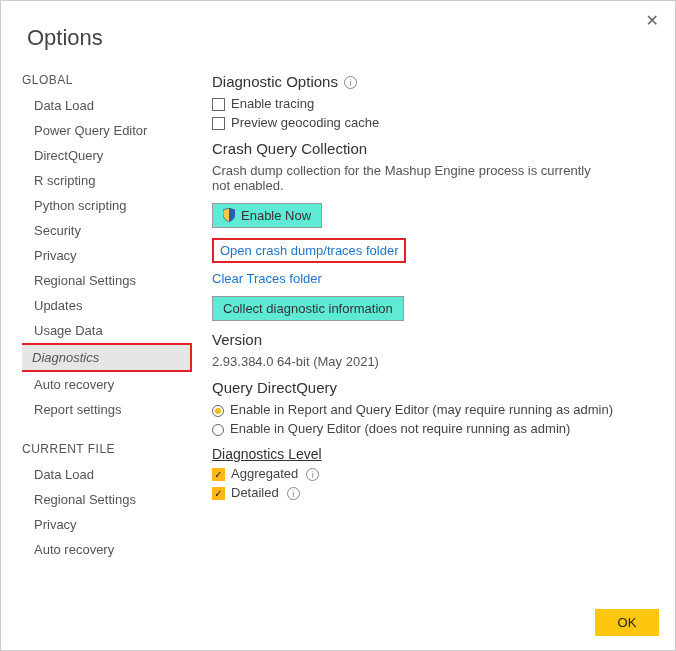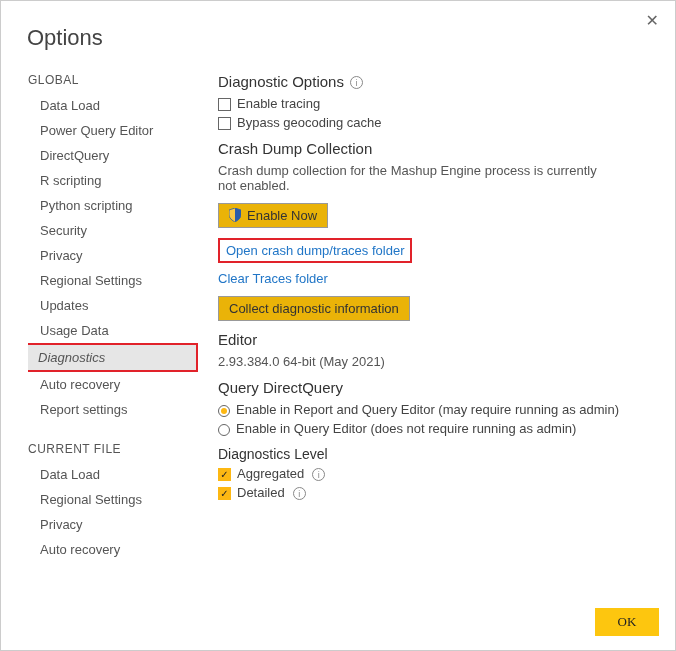--- a/index.html
+++ b/index.html
@@ -34,21 +34,21 @@
   }
   .title {
     font-size: 22px;
     font-weight: 300;
     color: #444;
     padding: 24px 26px 8px 26px;
   }
   .body {
     display: flex;
     flex: 1;
-    padding: 0 0 0 27px;
+    padding: 0 0 0 21px;
     overflow: hidden;
   }
   .sidebar {
     width: 170px;
     position: relative;
     padding-top: 6px;
     overflow-y: auto;
     scrollbar-width: thin;
   }
   .sidebar::-webkit-scrollbar { width: 16px; }
@@ -142,21 +142,21 @@
   .desc {
     font-size: 13px;
     color: #555;
     margin: 4px 0 10px 0;
     max-width: 390px;
   }
   .btn {
     display: inline-flex;
     gap: 6px;
     border: 1px solid #999;
-    background: #eab308;
+    background: #5eead4;
     padding: 4px 10px;
     font-size: 13px;
     color: #333;
     cursor: pointer;
   }
   .shield {
     width: 12px; height: 14px;
     display: inline-block;
   }
   .link {
@@ -168,27 +168,27 @@
   }
   .link.highlighted {
     border: 2px solid #e1222a;
     padding: 3px 6px;
     margin-top: 10px;
   }
   .sub-title {
     font-size: 14px;
     color: #333;
     margin: 10px 0 4px 0;
+    text-decoration: underline;
   }
   .footer {
     display: flex;
     justify-content: flex-end;
     gap: 24px;
     padding: 10px 16px 14px 0;
-    font-family: Liberation Serif, serif;
   }
   .footer .fbtn {
     min-width: 64px;
     text-align: center;
     padding: 5px 14px;
     font-size: 13px;
     cursor: pointer;
     border: 1px solid #999;
     background: #fff;
   }
@@ -233,43 +233,43 @@
       <h3 class="section">
         <span>Diagnostic Options</span>
         <span class="info-icon">i</span>
       </h3>
       <div class="row">
         <span class="checkbox"></span>
         <span>Enable tracing</span>
       </div>
       <div class="row">
         <span class="checkbox"></span>
-        <span>Bypass geocoding cache</span>
-      </div>
-
-      <h3 class="section">Crash Dump Collection</h3>
+        <span>Preview geocoding cache</span>
+      </div>
+
+      <h3 class="section">Crash Query Collection</h3>
       <div class="desc">Crash dump collection for the Mashup Engine process is currently not enabled.</div>
       <div class="btn">
         <svg class="shield" viewBox="0 0 12 14">
           <path d="M6 0 L12 2 V7 C12 11 6 14 6 14 C6 14 0 11 0 7 V2 Z" fill="#f9c846" stroke="#2a5caa" stroke-width="0.8"></path>
           <path d="M6 0 L6 14 C6 14 12 11 12 7 V2 Z" fill="#2a5caa"></path>
         </svg>
         <span>Enable Now</span>
       </div>
       <div>
         <span class="link highlighted">Open crash dump/traces folder</span>
       </div>
       <div>
         <span class="link">Clear Traces folder</span>
       </div>
       <div style="margin-top:8px">
         <span class="btn">Collect diagnostic information</span>
       </div>
 
-      <h3 class="section">Editor</h3>
+      <h3 class="section">Version</h3>
       <div class="desc" style="margin-bottom:4px">2.93.384.0 64-bit (May 2021)</div>
 
       <h3 class="section">Query DirectQuery</h3>
       <div class="row">
         <span class="radio checked"></span>
         <span>Enable in Report and Query Editor (may require running as admin)</span>
       </div>
       <div class="row">
         <span class="radio"></span>
         <span>Enable in Query Editor (does not require running as admin)</span>

